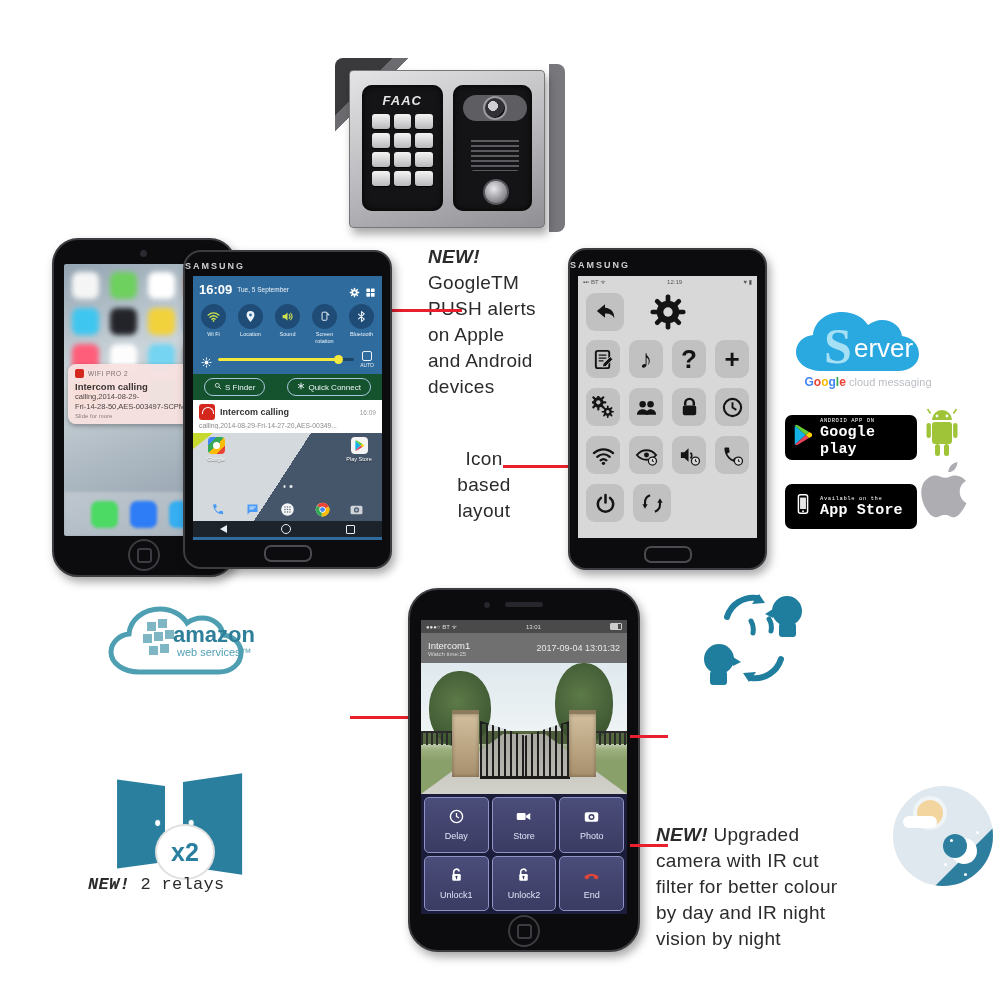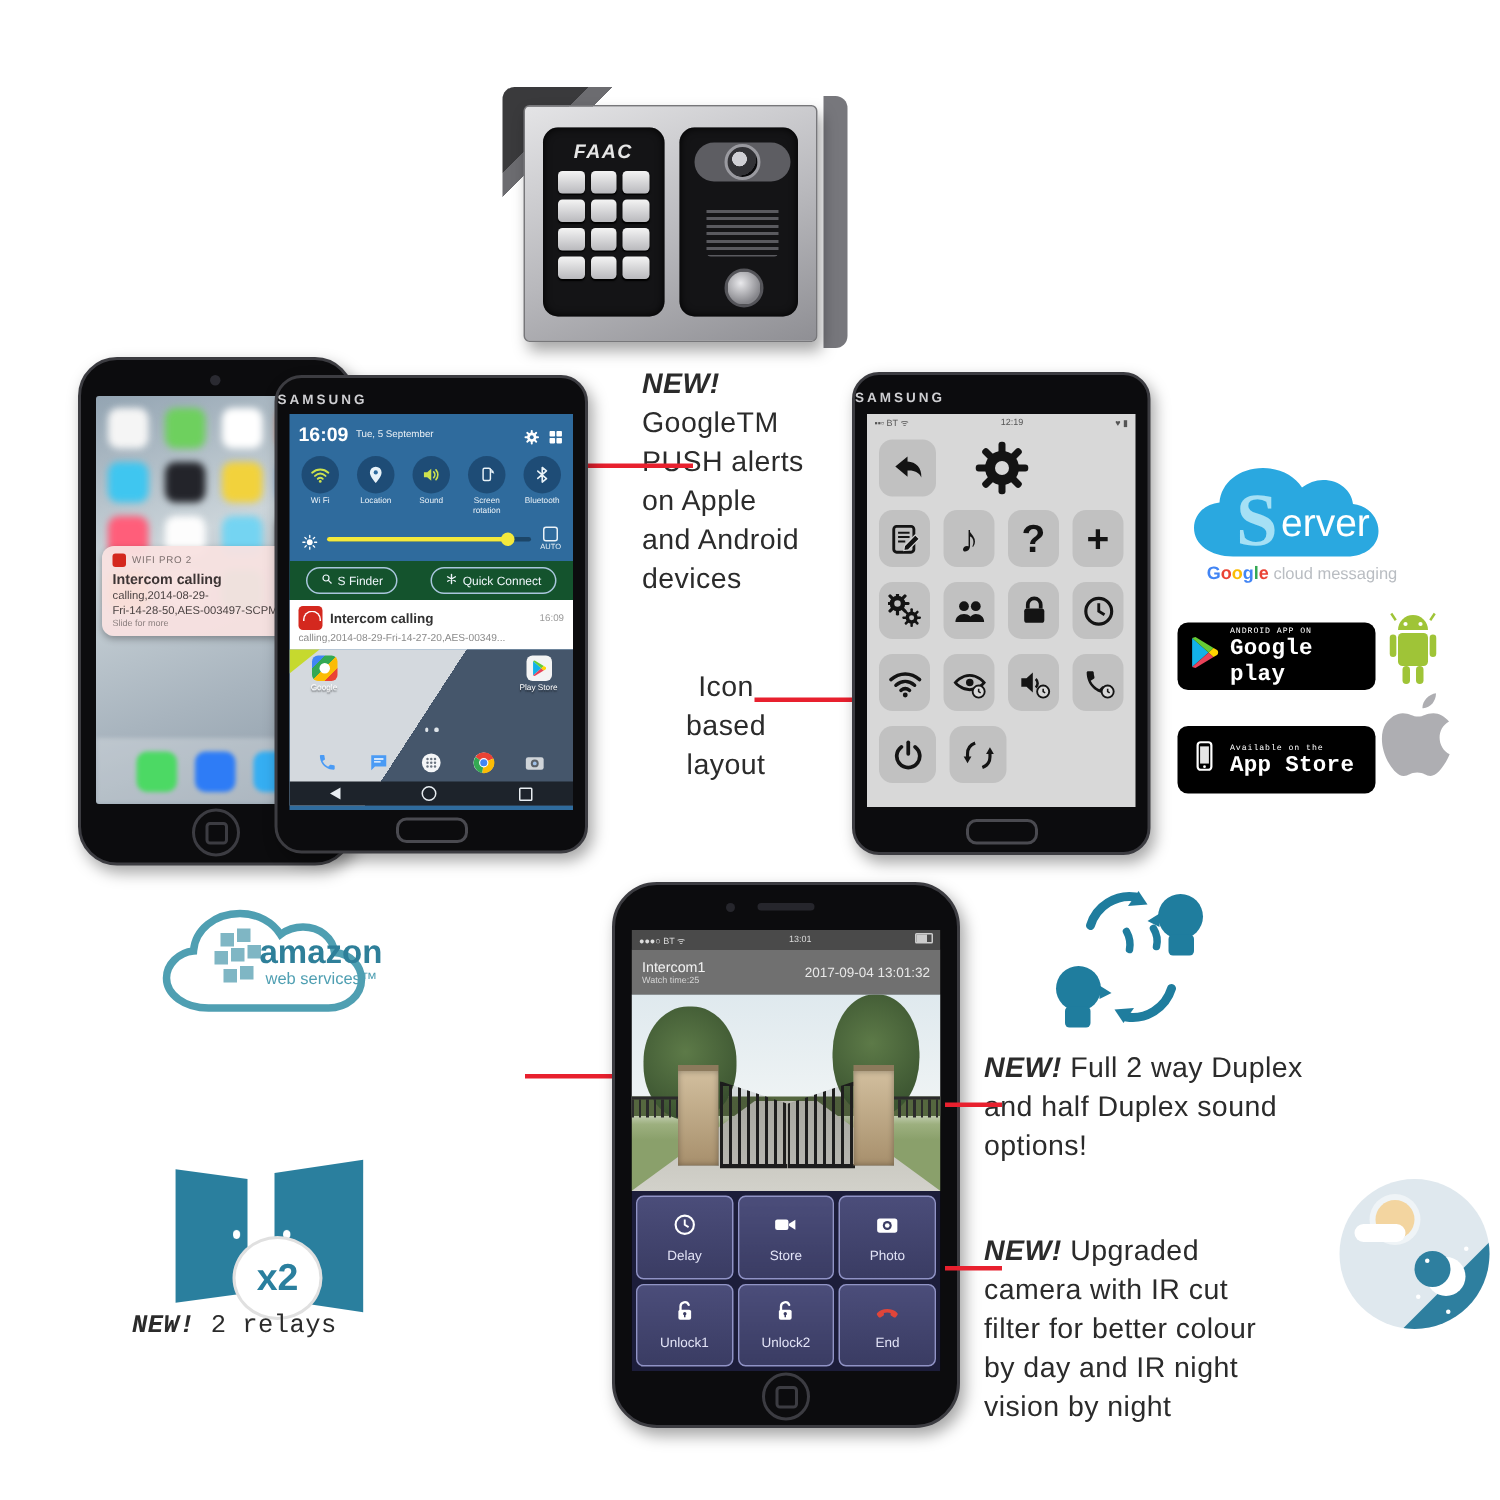--- a/index.html
+++ b/index.html
@@ -789,25 +789,20 @@
           <path d="M64 32a18 18 0 0 1 2 12" transform="translate(-6,6)"></path>
           <path d="M44 58a16 16 0 0 0 2 12" transform="translate(18,-22) rotate(180 52 64)"></path>
         </g>
         <g fill="none" stroke="#1f7d9e" stroke-width="6" stroke-linecap="round">
           <path d="M34 34c4-13 17-21 30-19"></path>
           <path d="M88 76c-4 13-17 21-30 19"></path>
         </g>
         <path d="M66 11l6 9-13 1z"></path>
         <path d="M56 99l-6-9 13-1z"></path>
       </svg></div>
-  <div class="abs note duplex-note">
-    <span class="new">NEW!</span><span class="preline"> Full 2 way Duplex
-and half Duplex sound
-options!</span>
-  </div>
   <div class="redline" style="left:630px;top:735px;width:38px"></div>
 
   <div class="abs daynight">
     <div class="dn-dark"></div>
     <div class="dn-sun"></div>
     <div class="dn-cloud"></div>
     <div class="dn-moon"></div>
     <span class="star" style="right:40px;bottom:44px"></span>
     <span class="star" style="right:14px;bottom:52px"></span>
     <span class="star" style="right:46px;bottom:20px"></span>

